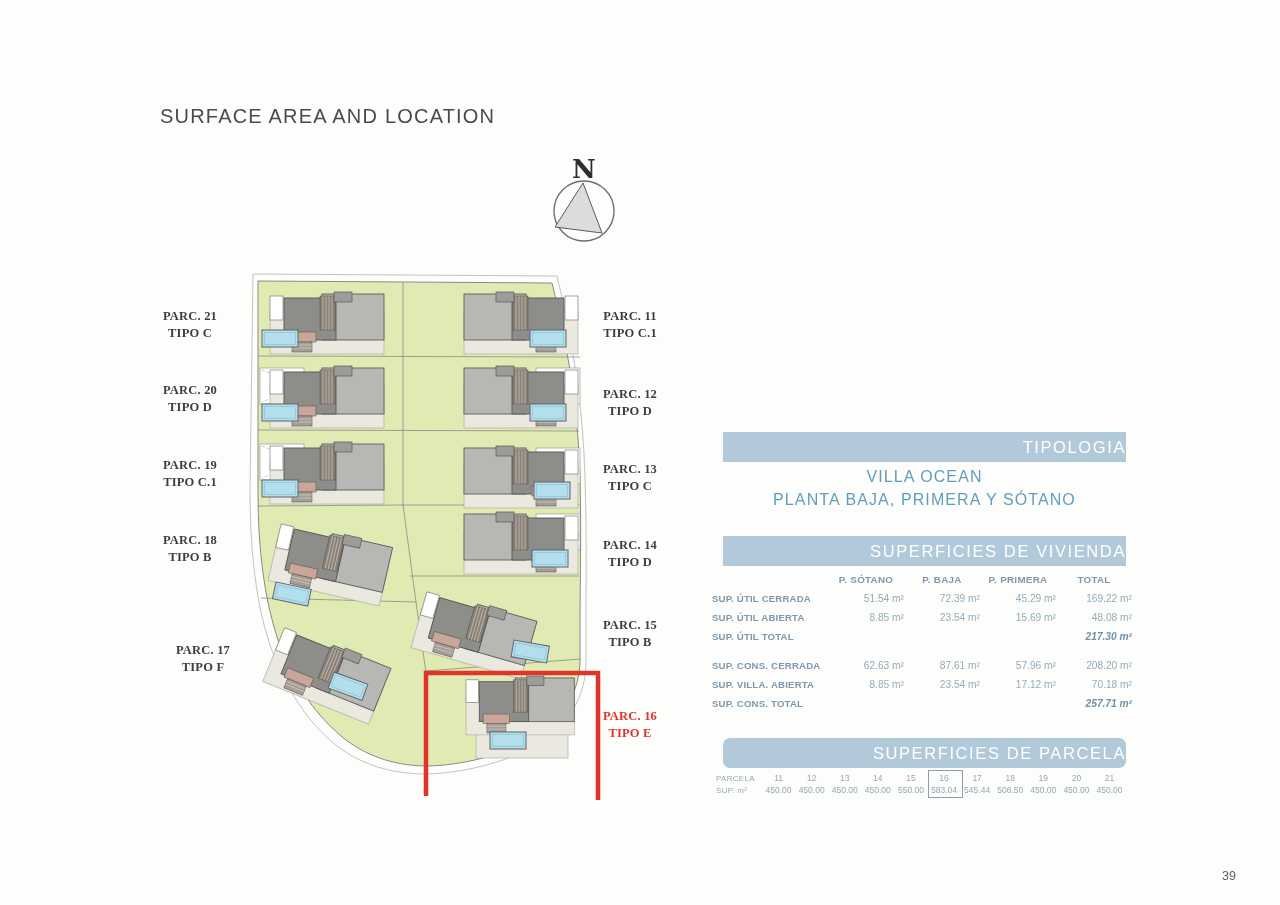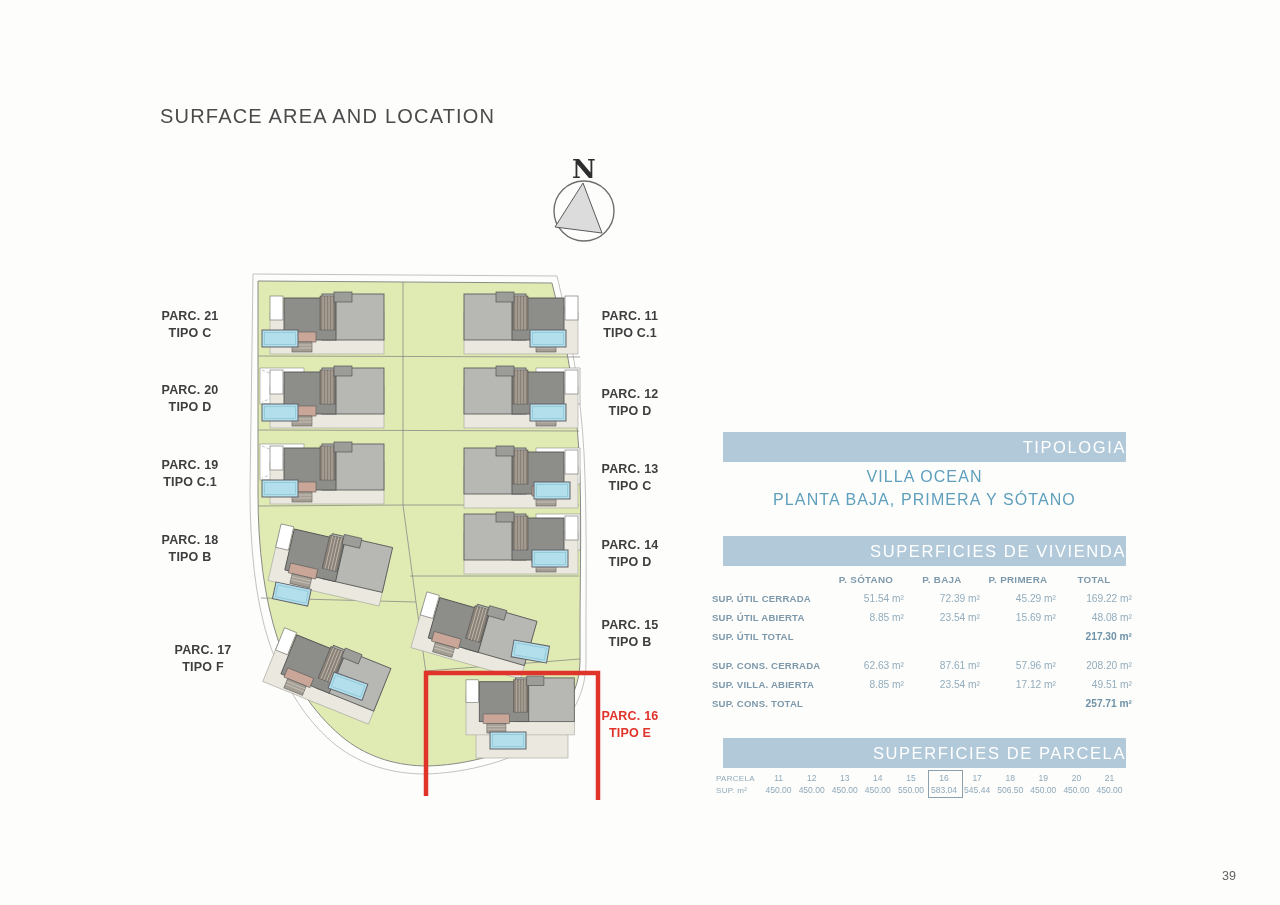--- a/index.html
+++ b/index.html
@@ -18,21 +18,21 @@
 
   .bar{position:absolute;left:723px;width:403px;height:30px;background:#b2c9d9;color:#ffffff;text-align:right;font-size:16.5px;letter-spacing:1.6px;line-height:30px;font-weight:400;}
   .typ-line{position:absolute;left:723px;width:403px;text-align:center;color:#5f9fbd;font-size:16px;letter-spacing:1.1px;font-weight:400;}
 
   .vtable{position:absolute;left:712px;top:570px;width:420px;}
   .vrow{display:flex;height:19px;align-items:center;}
   .vrow.gap{margin-top:10px;}
   .vlabel{width:116px;font-size:9.6px;font-weight:700;color:#7d99ab;letter-spacing:.2px;}
   .vcell{width:76px;text-align:right;font-size:10.2px;color:#92acbc;}
   .vhead{width:76px;text-align:center;font-size:9.8px;font-weight:700;color:#7d99ab;letter-spacing:.3px;}
-  .vtotal{font-weight:700;color:#6e92a7;}
+  .vtotal{font-weight:700;color:#6e92a7;font-style:italic;}
 
   .ptable{position:absolute;left:716px;top:772px;width:410px;}
   .prow{display:flex;height:12px;align-items:center;}
   .plab{width:46px;font-size:8px;color:#8fa9ba;letter-spacing:.3px;}
   .pcell{width:33.1px;text-align:center;font-size:8.5px;color:#8fa9ba;}
   .pbox{position:absolute;border:1px solid #8b9fad;width:33px;height:26px;top:-2px;}
 
   .page-num{position:absolute;left:1222px;top:869px;font-size:12.5px;color:#636363;}
 </style>
 </head>
@@ -41,21 +41,21 @@
 <div class="page">
 
   <div class="title-en">SURFACE AREA AND LOCATION</div>
 
   <svg class="compass" width="74" height="102" viewBox="0 0 74 102">
     <text x="36" y="28" text-anchor="middle" font-family="DejaVu Serif, serif" font-weight="bold" font-size="26" fill="#2e2e2e">N</text>
     <circle cx="36" cy="61" r="30" fill="none" stroke="#6e6e6e" stroke-width="1.4"></circle>
     <path d="M35 33 L7 77 L54 83 Z" fill="#dcdcdc" stroke="#5a5a5a" stroke-width="1"></path>
   </svg>
 
-  <div style="position:absolute;inset:0;">
+  <div style="position:absolute;inset:0;font-family:Liberation Serif, serif;">
   <svg class="plan-svg" width="390" height="545" viewBox="0 0 390 545">
     <defs>
       <g id="villa">
         <rect x="0" y="20" width="114" height="42" fill="#ebe9df" stroke="#a3a39c" stroke-width="0.6"></rect>
         <rect x="52" y="2" width="62" height="46" fill="#b7b7b4" stroke="#5e5e5b" stroke-width="0.9"></rect>
         <rect x="14" y="6" width="52" height="42" fill="#8d8d8a" stroke="#545454" stroke-width="0.9"></rect>
         <rect x="50" y="4" width="15" height="34" fill="#8a8177" stroke="#565656" stroke-width="0.6"></rect>
         <path d="M53 4 V38 M56 4 V38 M59 4 V38 M62 4 V38" stroke="#d8d4ca" stroke-width="0.6"></path>
         <rect x="64" y="0" width="18" height="10" fill="#9c9c99" stroke="#565656" stroke-width="0.7"></rect>
         <rect x="18" y="40" width="28" height="10" fill="#c9a698" stroke="#5a5a56" stroke-width="0.6"></rect>
@@ -227,34 +227,34 @@
           <div class="vcell">87.61 m²</div>
           <div class="vcell">57.96 m²</div>
           <div class="vcell">208.20 m²</div>
         </div>
 
   <div class="vrow">
     <div class="vlabel">SUP. VILLA. ABIERTA</div>
   <div class="vcell">8.85 m²</div>
           <div class="vcell">23.54 m²</div>
           <div class="vcell">17.12 m²</div>
-          <div class="vcell">49.51 m²</div>
+          <div class="vcell">70.18 m²</div>
         </div>
 
   <div class="vrow">
     <div class="vlabel">SUP. CONS. TOTAL</div>
   <div class="vcell"></div>
           <div class="vcell"></div>
           <div class="vcell"></div>
           <div class="vcell vtotal">257.71 m²</div>
         </div>
 </div>
   </div>
 
-  <div class="bar" style="top:738px;">SUPERFICIES DE PARCELA</div>
+  <div class="bar" style="top:738px;border-radius:7px;">SUPERFICIES DE PARCELA</div>
 
   <div class="ptable" style="position:absolute;">
     <div class="prow">
       <div class="plab">PARCELA</div>
     <div class="pcell">11</div>
         <div class="pcell">12</div>
         <div class="pcell">13</div>
         <div class="pcell">14</div>
         <div class="pcell">15</div>
         <div class="pcell">16</div>

